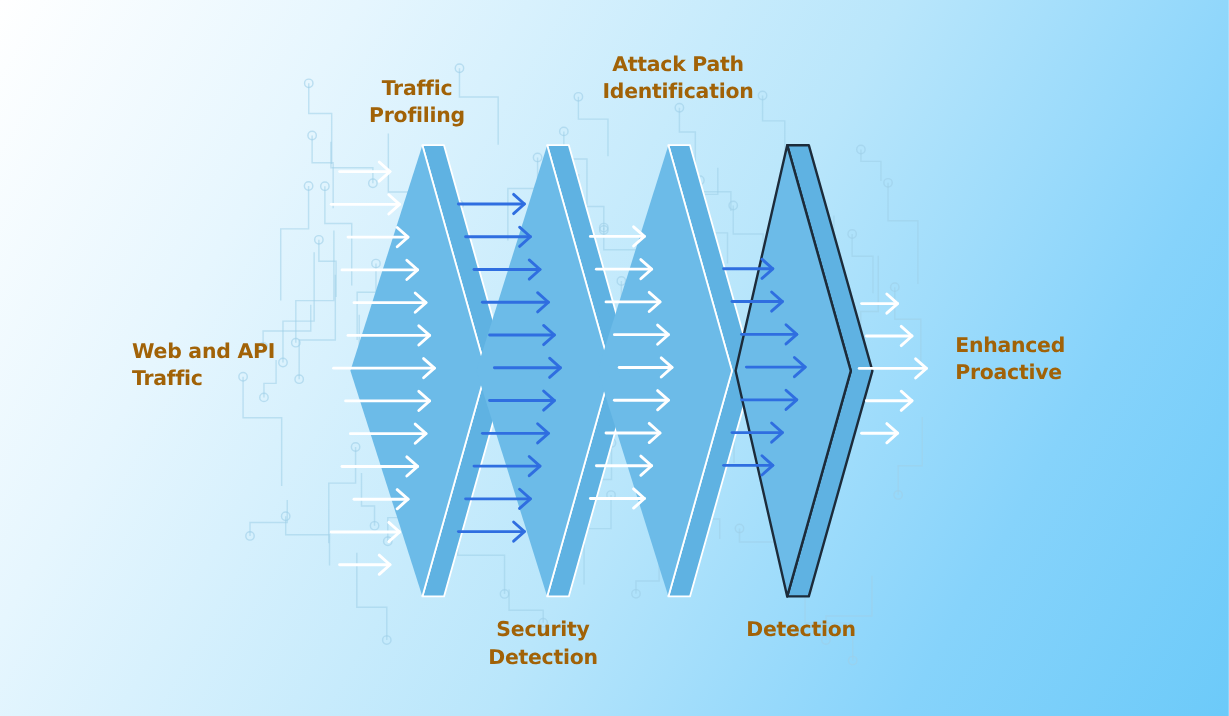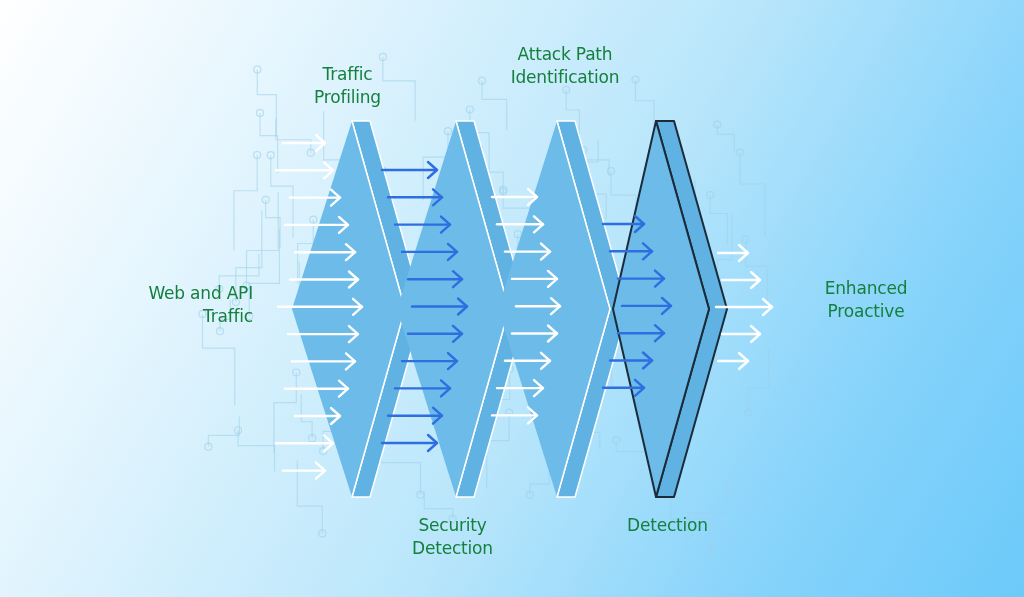--- a/index.html
+++ b/index.html
@@ -3,27 +3,27 @@
 <meta charset="utf-8">
 <style>
   html, body { margin: 0; padding: 0; }
   body {
     width: 1024px; height: 597px; overflow: hidden; position: relative;
     background: linear-gradient(120deg, #ffffff 0%, #e6f6fe 22%, #b9e6fb 55%, #86d3fb 80%, #6ccaf9 100%);
     font-family: "Liberation Sans", sans-serif;
   }
   #stage { position: absolute; left: 0; top: 0; width: 1024px; height: 597px; }
   .label {
-    position: absolute; color: #15803d; font-weight: 400; font-size: 17px;
+    position: absolute; color: #a16207; font-weight: 700; font-size: 17px;
     line-height: 23px; font-family: "DejaVu Sans", sans-serif; letter-spacing: -0.2px;
   }
   .label span { display: block; }
   .center { text-align: center; }
-  .right { text-align: right; }
-  .left { text-align: center; }
+  .right { }
+  .left { text-align: left; }
 </style>
 </head>
 <body>
 
 <svg id="stage" viewBox="0 0 1024 597" xmlns="http://www.w3.org/2000/svg">
   <g id="circuit-bg">
       <path d="M504.6323731138546 328.7079475308642 V290.9207175925926 H487.31305727023323 V268.24837962962965" fill="none" stroke="#9fcfe8" stroke-width="1.2" opacity="0.55"></path>
       <circle cx="487.31305727023323" cy="268.24837962962965" r="3.5" fill="none" stroke="#9fcfe8" stroke-width="1.2" opacity="0.6"></circle>
       <path d="M273.9924554183813 452.7596450617284 V402.6032021604938 H296.3171724965706 V372.5093364197531" fill="none" stroke="#9fcfe8" stroke-width="1.2" opacity="0.55"></path>
       <circle cx="296.3171724965706" cy="372.5093364197531" r="3.5" fill="none" stroke="#9fcfe8" stroke-width="1.2" opacity="0.6"></circle>

